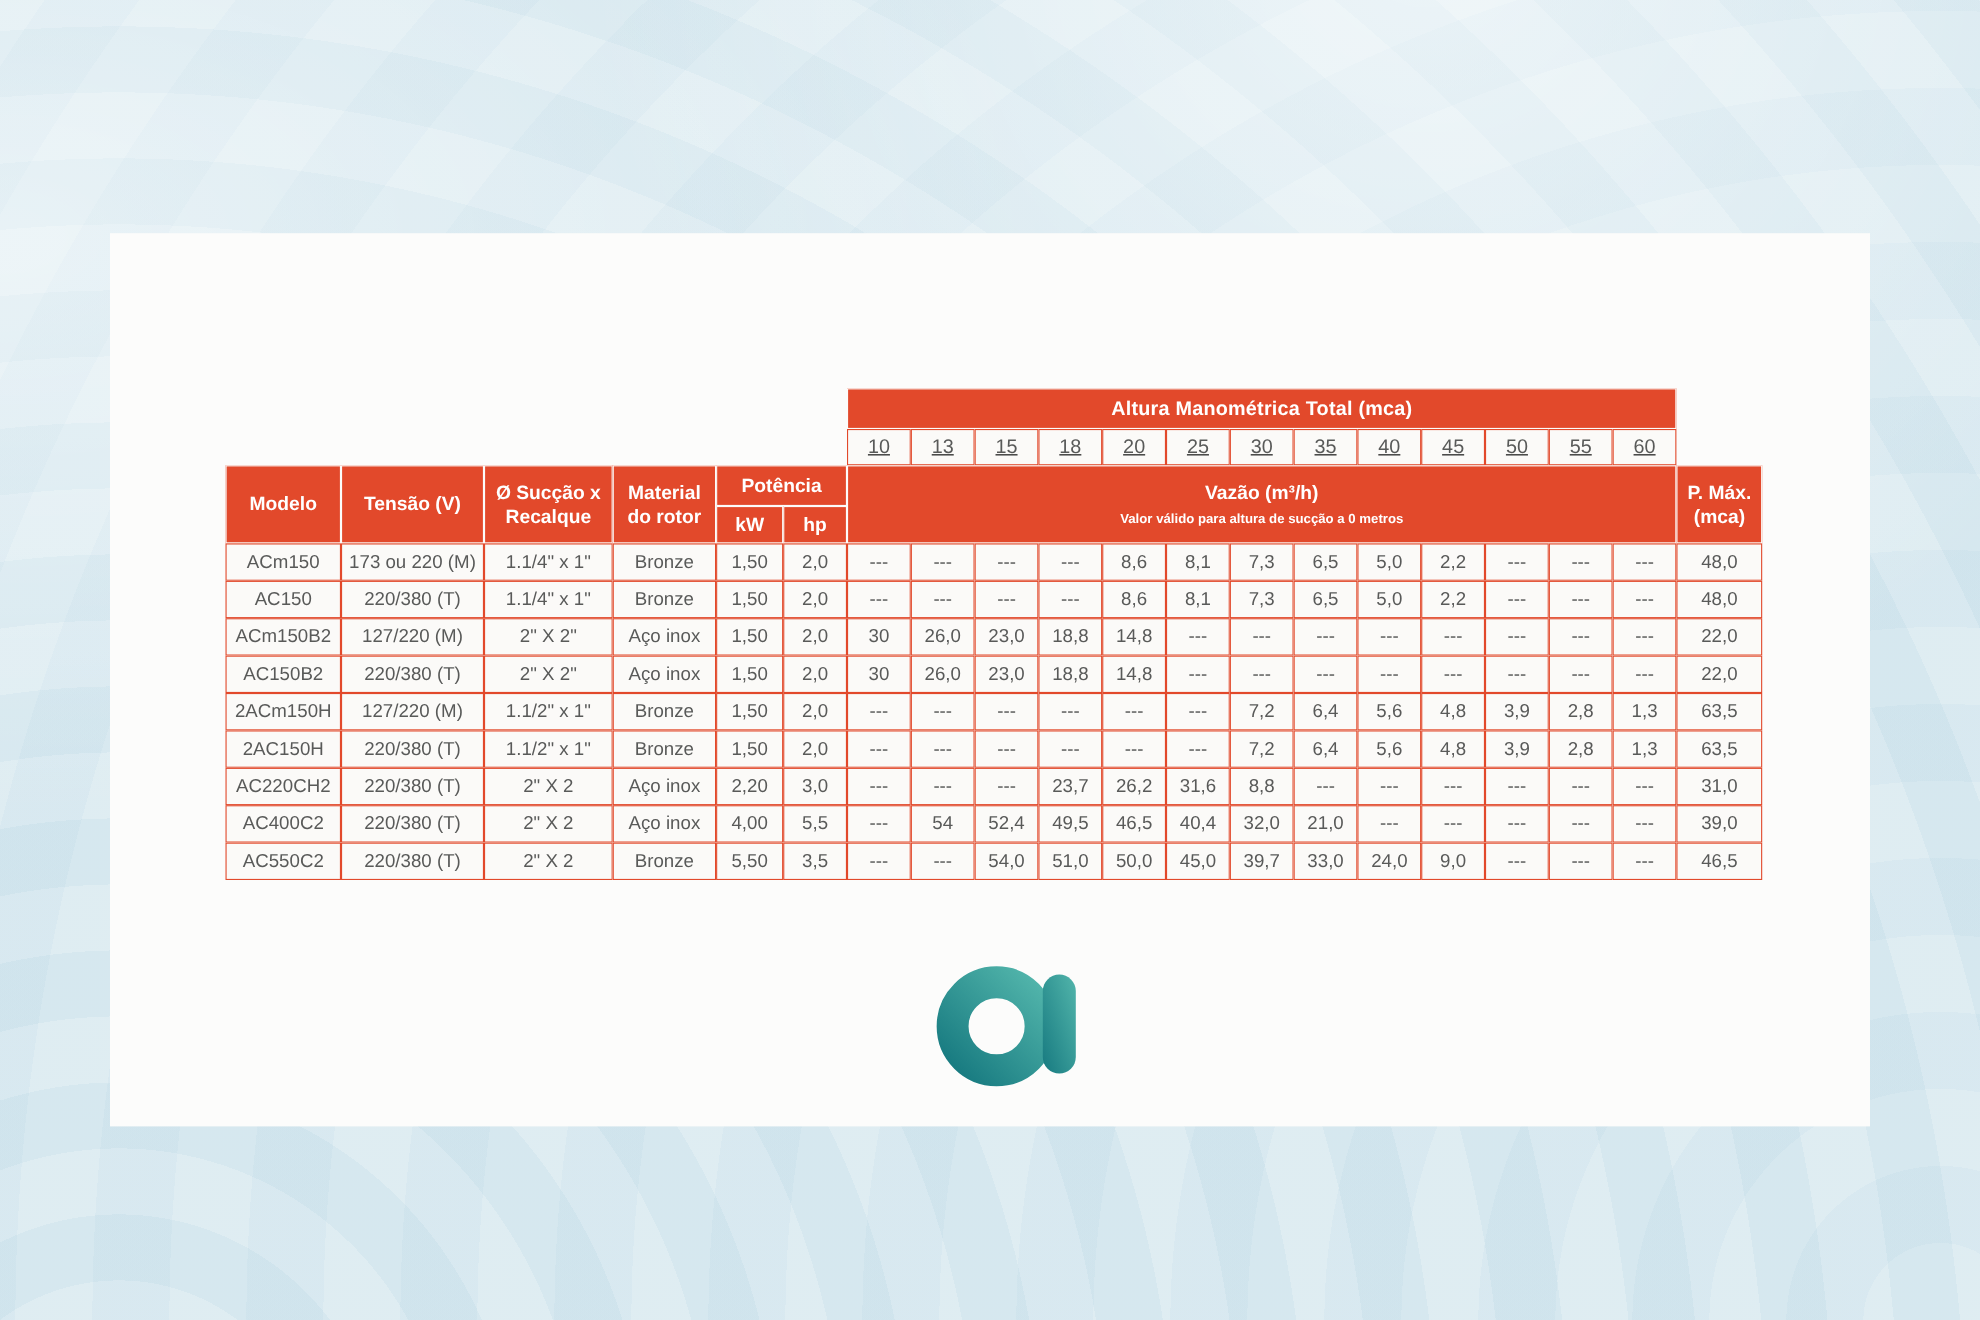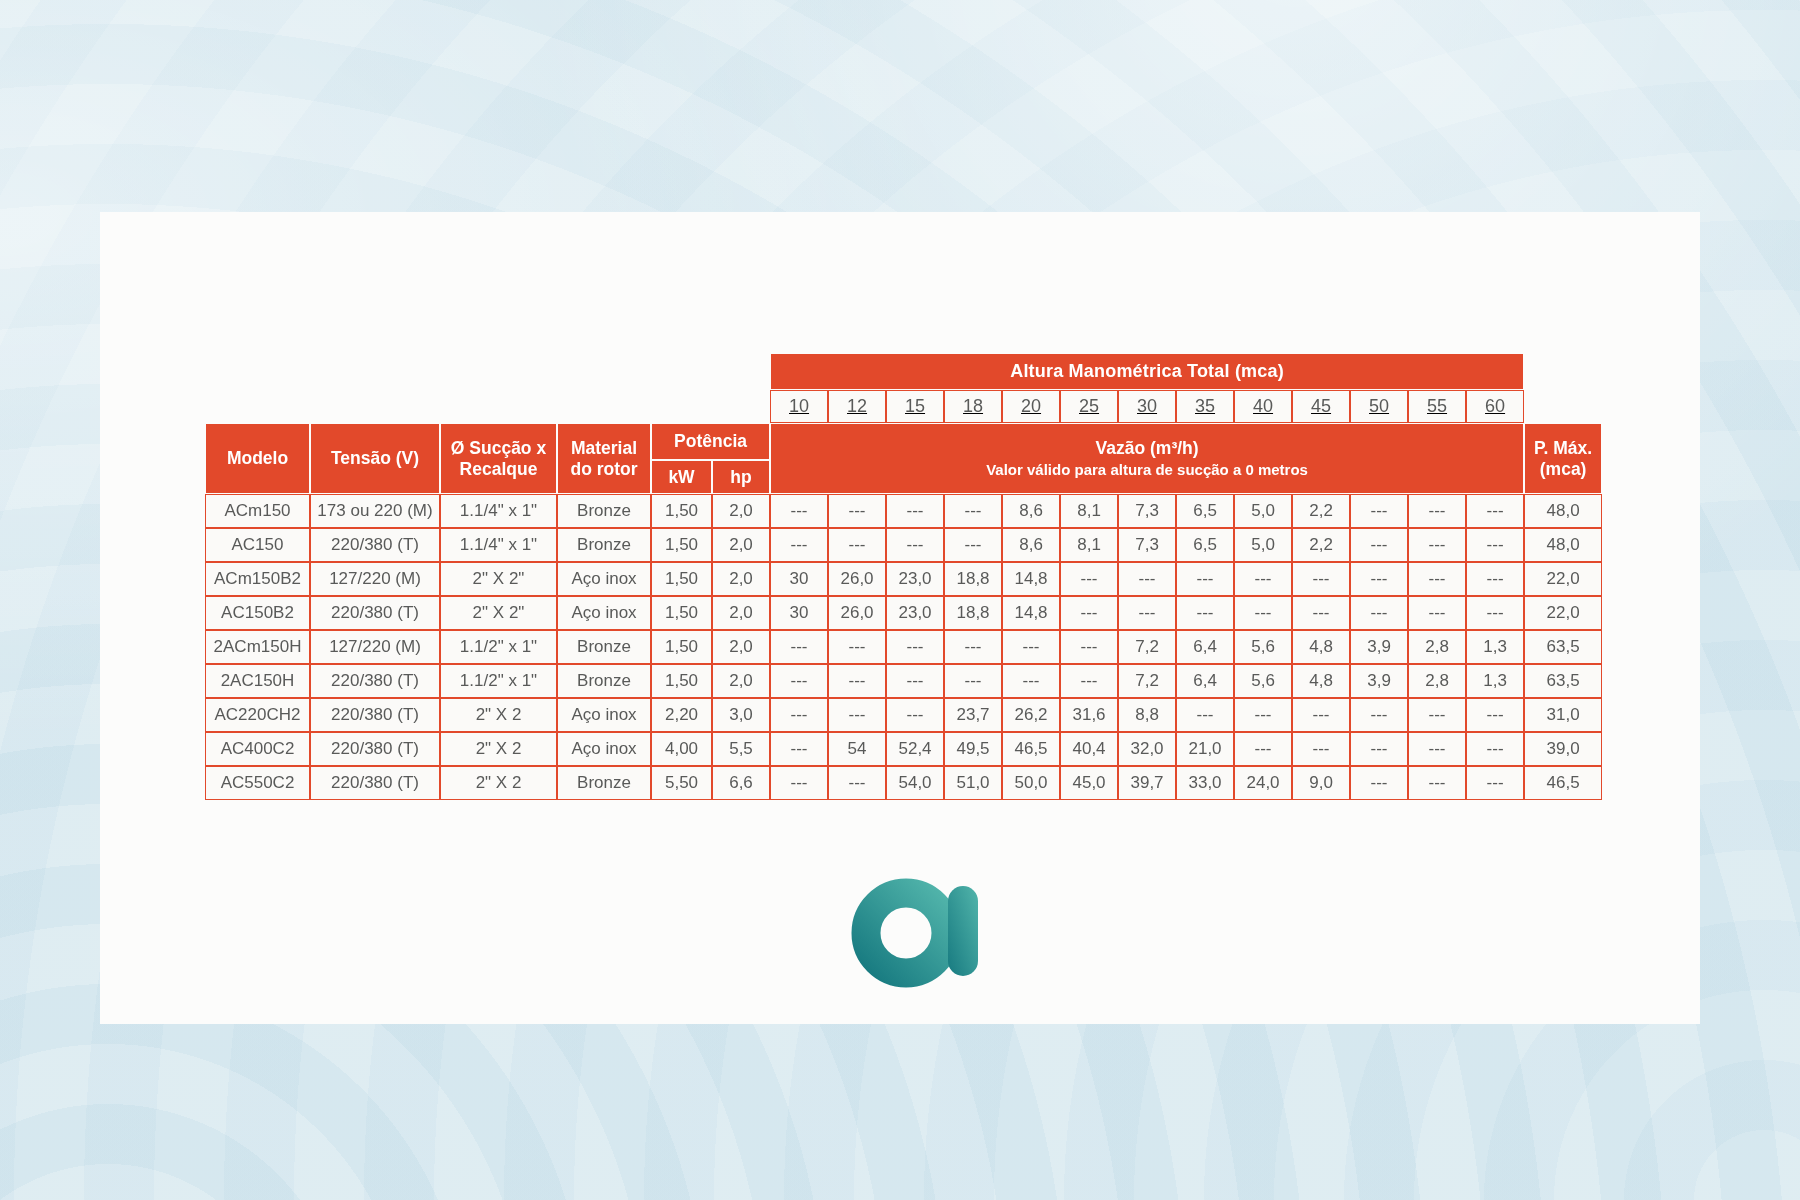--- a/index.html
+++ b/index.html
@@ -61,21 +61,21 @@
     background: transparent;
     border: 1.5px solid transparent;
   }
   tr.r-band  { height: 37px; }
   tr.r-nums  { height: 33px; text-decoration: underline; }
   tr.r-head1 { height: 37px; }
   tr.r-head2 { height: 34px; }
   tr.r-data  { height: 34px; }
   .spec-table .num { font-size: 18px; }
   .spec-table .band { font-size: 18px; letter-spacing: 0.2px; }
-  .spec-table .vaz-line2 { font-size: 15px; }
+  .spec-table .vaz-line2 { font-size: 12px; }
   .logo {
     position: absolute;
     left: 748px; top: 660px;
     width: 150px; height: 118px;
   }
 </style>
 </head>
 <body>
 
 <div class="stage">
@@ -106,21 +106,21 @@
       </colgroup>
       <thead>
         <tr class="r-band">
           <td class="ghost" colspan="6"></td>
           <th class="o band" colspan="13">Altura Manométrica Total (mca)</th>
           <td class="ghost"></td>
         </tr>
         <tr class="r-nums" id="altura-values-row">
           <td class="ghost" colspan="6"></td>
           <td class="w num">10</td>
-            <td class="w num">12</td>
+            <td class="w num">13</td>
             <td class="w num">15</td>
             <td class="w num">18</td>
             <td class="w num">20</td>
             <td class="w num">25</td>
             <td class="w num">30</td>
             <td class="w num">35</td>
             <td class="w num">40</td>
             <td class="w num">45</td>
             <td class="w num">50</td>
             <td class="w num">55</td>
@@ -329,21 +329,21 @@
             <td class="w">---</td>
             <td class="w">---</td>
             <td class="w">39,0</td>
           </tr>
           <tr class="r-data">
             <td class="w">AC550C2</td>
             <td class="w">220/380 (T)</td>
             <td class="w">2" X 2</td>
             <td class="w">Bronze</td>
             <td class="w">5,50</td>
-            <td class="w">6,6</td>
+            <td class="w">3,5</td>
             <td class="w">---</td>
             <td class="w">---</td>
             <td class="w">54,0</td>
             <td class="w">51,0</td>
             <td class="w">50,0</td>
             <td class="w">45,0</td>
             <td class="w">39,7</td>
             <td class="w">33,0</td>
             <td class="w">24,0</td>
             <td class="w">9,0</td>

